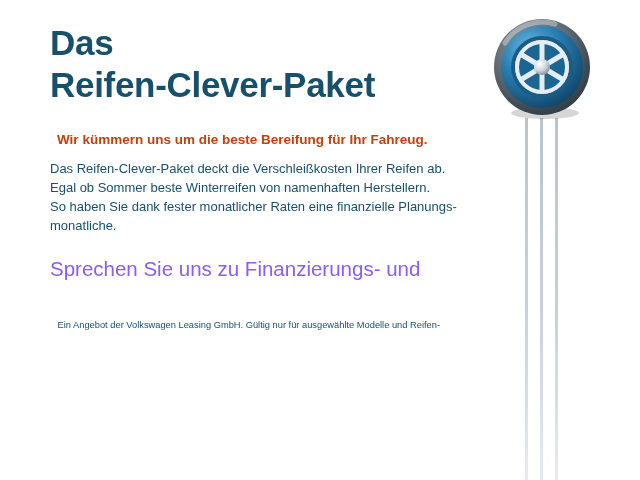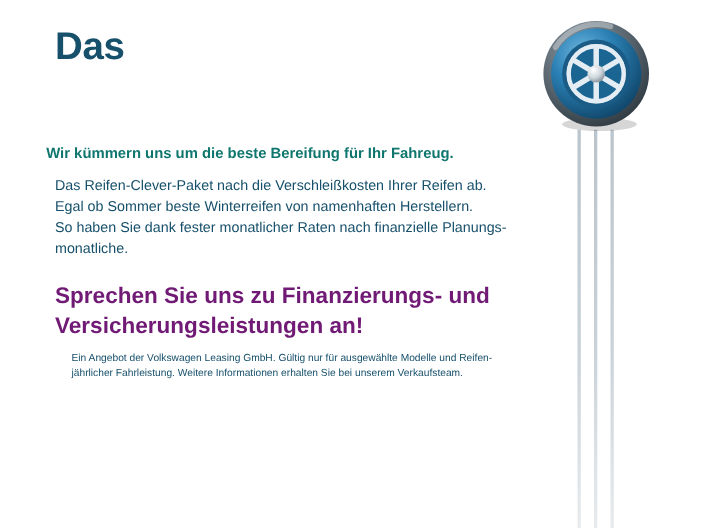--- a/index.html
+++ b/index.html
@@ -55,55 +55,56 @@
     top: 22px;
     width: 430px;
     color: #17506b;
     font-weight: bold;
     font-size: 35px;
     line-height: 1.19;
     letter-spacing: -0.3px;
   }
   .subhead {
     position: absolute;
-    left: 42px;
+    left: 57px;
     top: 131px;
     width: 440px;
-    color: #0f766e;
+    color: #c2410c;
     font-weight: bold;
     font-size: 13.5px;
     line-height: 1.3;
   }
   .body-copy {
     position: absolute;
     left: 50px;
     top: 160px;
     width: 420px;
     color: #17506b;
     font-size: 13px;
     line-height: 1.45;
   }
   .cta {
     position: absolute;
     left: 50px;
     top: 255px;
     width: 440px;
-    color: #701a75;
-    font-weight: bold;
+    color: #8b5cf6;
+    font-weight: normal;
     font-size: 20.5px;
     line-height: 1.38;
   }
   .legal {
     position: absolute;
-    left: 65px;
+    left: 50px;
     top: 318px;
     width: 390px;
     color: #17506b;
     font-size: 9.3px;
     line-height: 1.55;
+    text-align: right;
   }
   .line { display: block; }
 </style>
 </head>
 <body>
 
 <div class="page">
 
   <div class="stripes">
     <div class="stripe s1"></div>
@@ -148,34 +149,33 @@
         <line x1="51" y1="50" x2="31" y2="38"></line>
       </g>
       <circle cx="51" cy="50" r="25" fill="none" stroke="#e3edf3" stroke-width="4"></circle>
       <circle cx="51" cy="50" r="8" fill="url(#hubGrad)"></circle>
       <path d="M14 26 A44 44 0 0 1 64 7" fill="none" stroke="#ffffff" stroke-opacity="0.35" stroke-width="5" stroke-linecap="round"></path>
     </svg>
   </div>
 
   <div class="headline">
     <span class="line">Das</span>
+    <span class="line">Reifen-Clever-Paket</span>
   </div>
 
   <div class="subhead">Wir kümmern uns um die beste Bereifung für Ihr Fahreug.</div>
 
   <div class="body-copy">
-    <span class="line">Das Reifen-Clever-Paket nach die Verschleißkosten Ihrer Reifen ab.</span>
+    <span class="line">Das Reifen-Clever-Paket deckt die Verschleißkosten Ihrer Reifen ab.</span>
     <span class="line">Egal ob Sommer beste Winterreifen von namenhaften Herstellern.</span>
-    <span class="line">So haben Sie dank fester monatlicher Raten nach finanzielle Planungs-</span>
+    <span class="line">So haben Sie dank fester monatlicher Raten eine finanzielle Planungs-</span>
     <span class="line">monatliche.</span>
   </div>
 
   <div class="cta">
     <span class="line">Sprechen Sie uns zu Finanzierungs- und</span>
-    <span class="line">Versicherungsleistungen an!</span>
   </div>
 
   <div class="legal">
     <span class="line">Ein Angebot der Volkswagen Leasing GmbH. Gültig nur für ausgewählte Modelle und Reifen-</span>
-    <span class="line">jährlicher Fahrleistung. Weitere Informationen erhalten Sie bei unserem Verkaufsteam.</span>
   </div>
 
 </div>
 
 </body></html>

